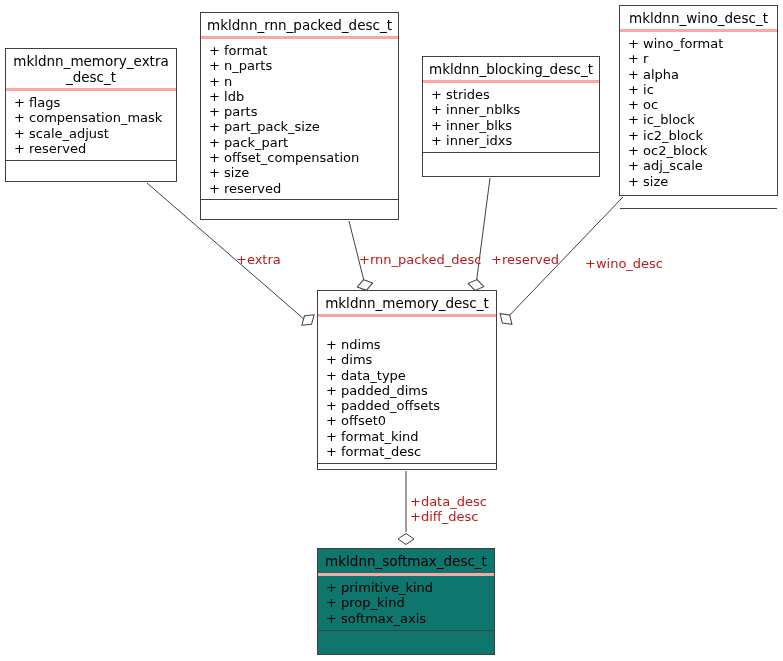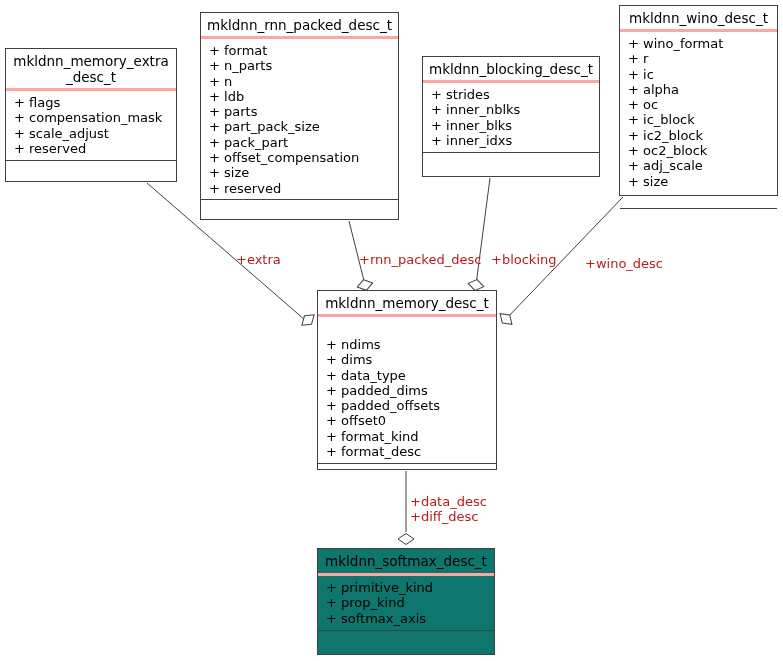--- a/index.html
+++ b/index.html
@@ -120,22 +120,22 @@
           <div class="row">+ inner_blks</div>
           <div class="row">+ inner_idxs</div>
         </div>
         <div class="uml-methods" style="height: 23px;"></div>
       </div>
       <div class="uml-class" style="left: 619px; top: 5px; width: 159px; height: 191px;">
         <div class="uml-title" style="height: 26px;">mkldnn_wino_desc_t</div>
         <div class="uml-attrs" style="height: 177px;">
           <div class="row">+ wino_format</div>
           <div class="row">+ r</div>
+          <div class="row">+ alpha</div>
           <div class="row">+ ic</div>
-          <div class="row">+ alpha</div>
           <div class="row">+ oc</div>
           <div class="row">+ ic_block</div>
           <div class="row">+ ic2_block</div>
           <div class="row">+ oc2_block</div>
           <div class="row">+ adj_scale</div>
           <div class="row">+ size</div>
         </div>
         <div class="uml-methods"></div>
       </div>
       <div class="uml-class" style="left: 317px; top: 290px; width: 180px; height: 180px;">
@@ -158,19 +158,19 @@
           <div class="row">+ primitive_kind</div>
           <div class="row">+ prop_kind</div>
           <div class="row">+ softmax_axis</div>
         </div>
         <div class="uml-methods" style="height: 23px;"></div>
       </div>
     </div>
   <div id="labels-layer">
       <div class="edge-label" style="left: 236px; top: 252px; white-space: pre-line;">+extra</div>
       <div class="edge-label" style="left: 359px; top: 252px; white-space: pre-line;">+rnn_packed_desc</div>
-      <div class="edge-label" style="left: 491px; top: 252px; white-space: pre-line;">+blocking</div>
+      <div class="edge-label" style="left: 491px; top: 252px; white-space: pre-line;">+reserved</div>
       <div class="edge-label" style="left: 585px; top: 256px; white-space: pre-line; text-align: right;">+wino_desc</div>
       <div class="edge-label" style="left: 410px; top: 494px; white-space: pre-line;">+data_desc
 +diff_desc</div>
     </div>
 
 </div>
 
 </body></html>

